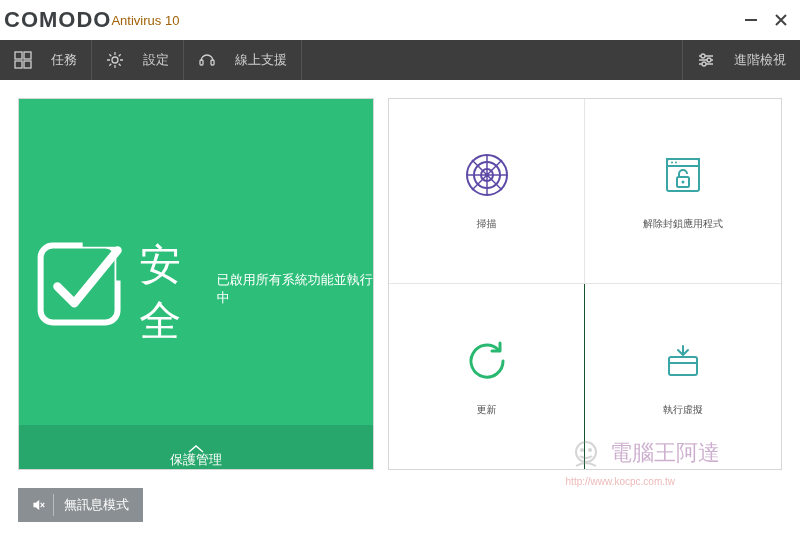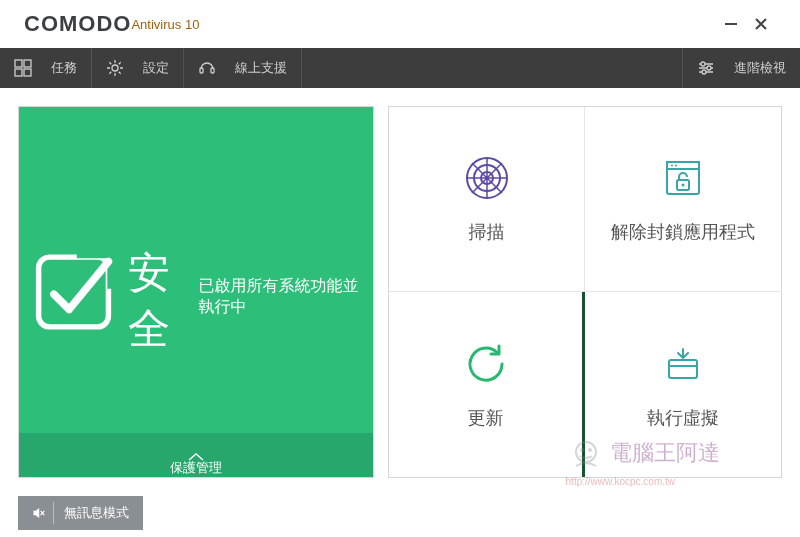--- a/index.html
+++ b/index.html
@@ -1,44 +1,44 @@
 <!DOCTYPE html>
 <html><head>
 <meta charset="utf-8">
 <style>
 * { margin: 0; padding: 0; box-sizing: border-box; font-family: "Microsoft YaHei", Arial, sans-serif; }
 body { width: 800px; height: 537px; background: #fff; overflow: hidden; }
 
-.titlebar { height: 48px; display: flex; align-items: center; padding: 0 24px; background: #fff; }
+.titlebar { height: 40px; display: flex; align-items: center; padding: 0 4px; background: #fff; }
 .logo-text { color: #3c4043; font-weight: bold; font-size: 22px; letter-spacing: 1px; }
 .logo-sub { color: #a16207; font-size: 13px; }
 .titlebar-spacer { flex: 1; }
 .win-btn { width: 30px; height: 30px; display: flex; align-items: center; justify-content: center; cursor: pointer; color: #444; }
 
 .toolbar { height: 40px; background: #3d3d3d; display: flex; align-items: center; color: #cfcfcf; font-size: 13px; }
 .tb-item { display: flex; align-items: center; gap: 19px; height: 100%; padding: 0 14px; cursor: pointer; border-right: 1px solid #525252; }
 .tb-icon { width: 18px; height: 18px; display: flex; align-items: center; justify-content: center; }
 .tb-spacer { flex: 1; }
 
 .content { display: flex; padding: 18px 18px 10px 18px; gap: 14px; height: 400px; }
 
 .status-panel { width: 356px; background: #2dbf7a; position: relative; display: flex; flex-direction: row; align-items: center; justify-content: center; color: #fff; border: 1px solid #d6d6d6; }
 .status-title { font-size: 42px; font-weight: 300; margin-top: 18px; }
-.status-sub { font-size: 16px; margin-top: 10px; }
+.status-sub { font-size: 13px; margin-top: 10px; }
 .status-footer { position: absolute; bottom: 0; left: 0; right: 0; height: 44px; background: rgba(0,0,0,0.12); display: flex; flex-direction: column; align-items: center; justify-content: flex-end; cursor: pointer; }
 .status-footer-label { font-size: 13px; margin-top: -2px; }
 .chev-up { width: 16px; height: 8px; }
 
 .tiles { flex: 1; display: grid; grid-template-columns: 1fr 1fr; grid-template-rows: 1fr 1fr; border: 1px solid #d6d6d6; }
 .tile { display: flex; flex-direction: column; align-items: center; justify-content: center; gap: 18px; cursor: pointer; }
 .tile:nth-child(1) { border-right: 1px solid #e6e6e6; border-bottom: 1px solid #e6e6e6; }
 .tile:nth-child(2) { border-bottom: 1px solid #e6e6e6; }
-.tile:nth-child(3) { border-right: 3px solid #14532d; }
+.tile:nth-child(3) { border-right: 1px solid #14532d; }
 .tile-icon { width: 48px; height: 48px; }
-.tile-label { font-size: 18px; color: #555; }
+.tile-label { font-size: 10px; color: #555; }
 
 .bottombar { display: flex; align-items: center; padding: 8px 18px 14px 18px; gap: 10px; }
 .silent-btn { display: flex; align-items: center; gap: 10px; background: #8a8f93; color: #fff; height: 34px; padding: 0 14px; font-size: 13px; cursor: pointer; }
 .silent-icon-box { width: 22px; height: 22px; display: flex; align-items: center; justify-content: center; border-right: 1px solid rgba(255,255,255,0.4); padding-right: 8px; }
 .bb-spacer { flex: 1; }
 .upgrade-btn { display: flex; align-items: center; gap: 8px; background: #1fbf63; color: #fff; height: 34px; padding: 0 14px; font-size: 13px; cursor: pointer; }
 
 .watermark { position: absolute; right: 80px; bottom: 50px; opacity: 0.35; pointer-events: none; }
 .wm-text { color: #701a75; font-size: 22px; font-weight: normal; }
 .wm-sub { color: #c33; font-size: 10px; }

